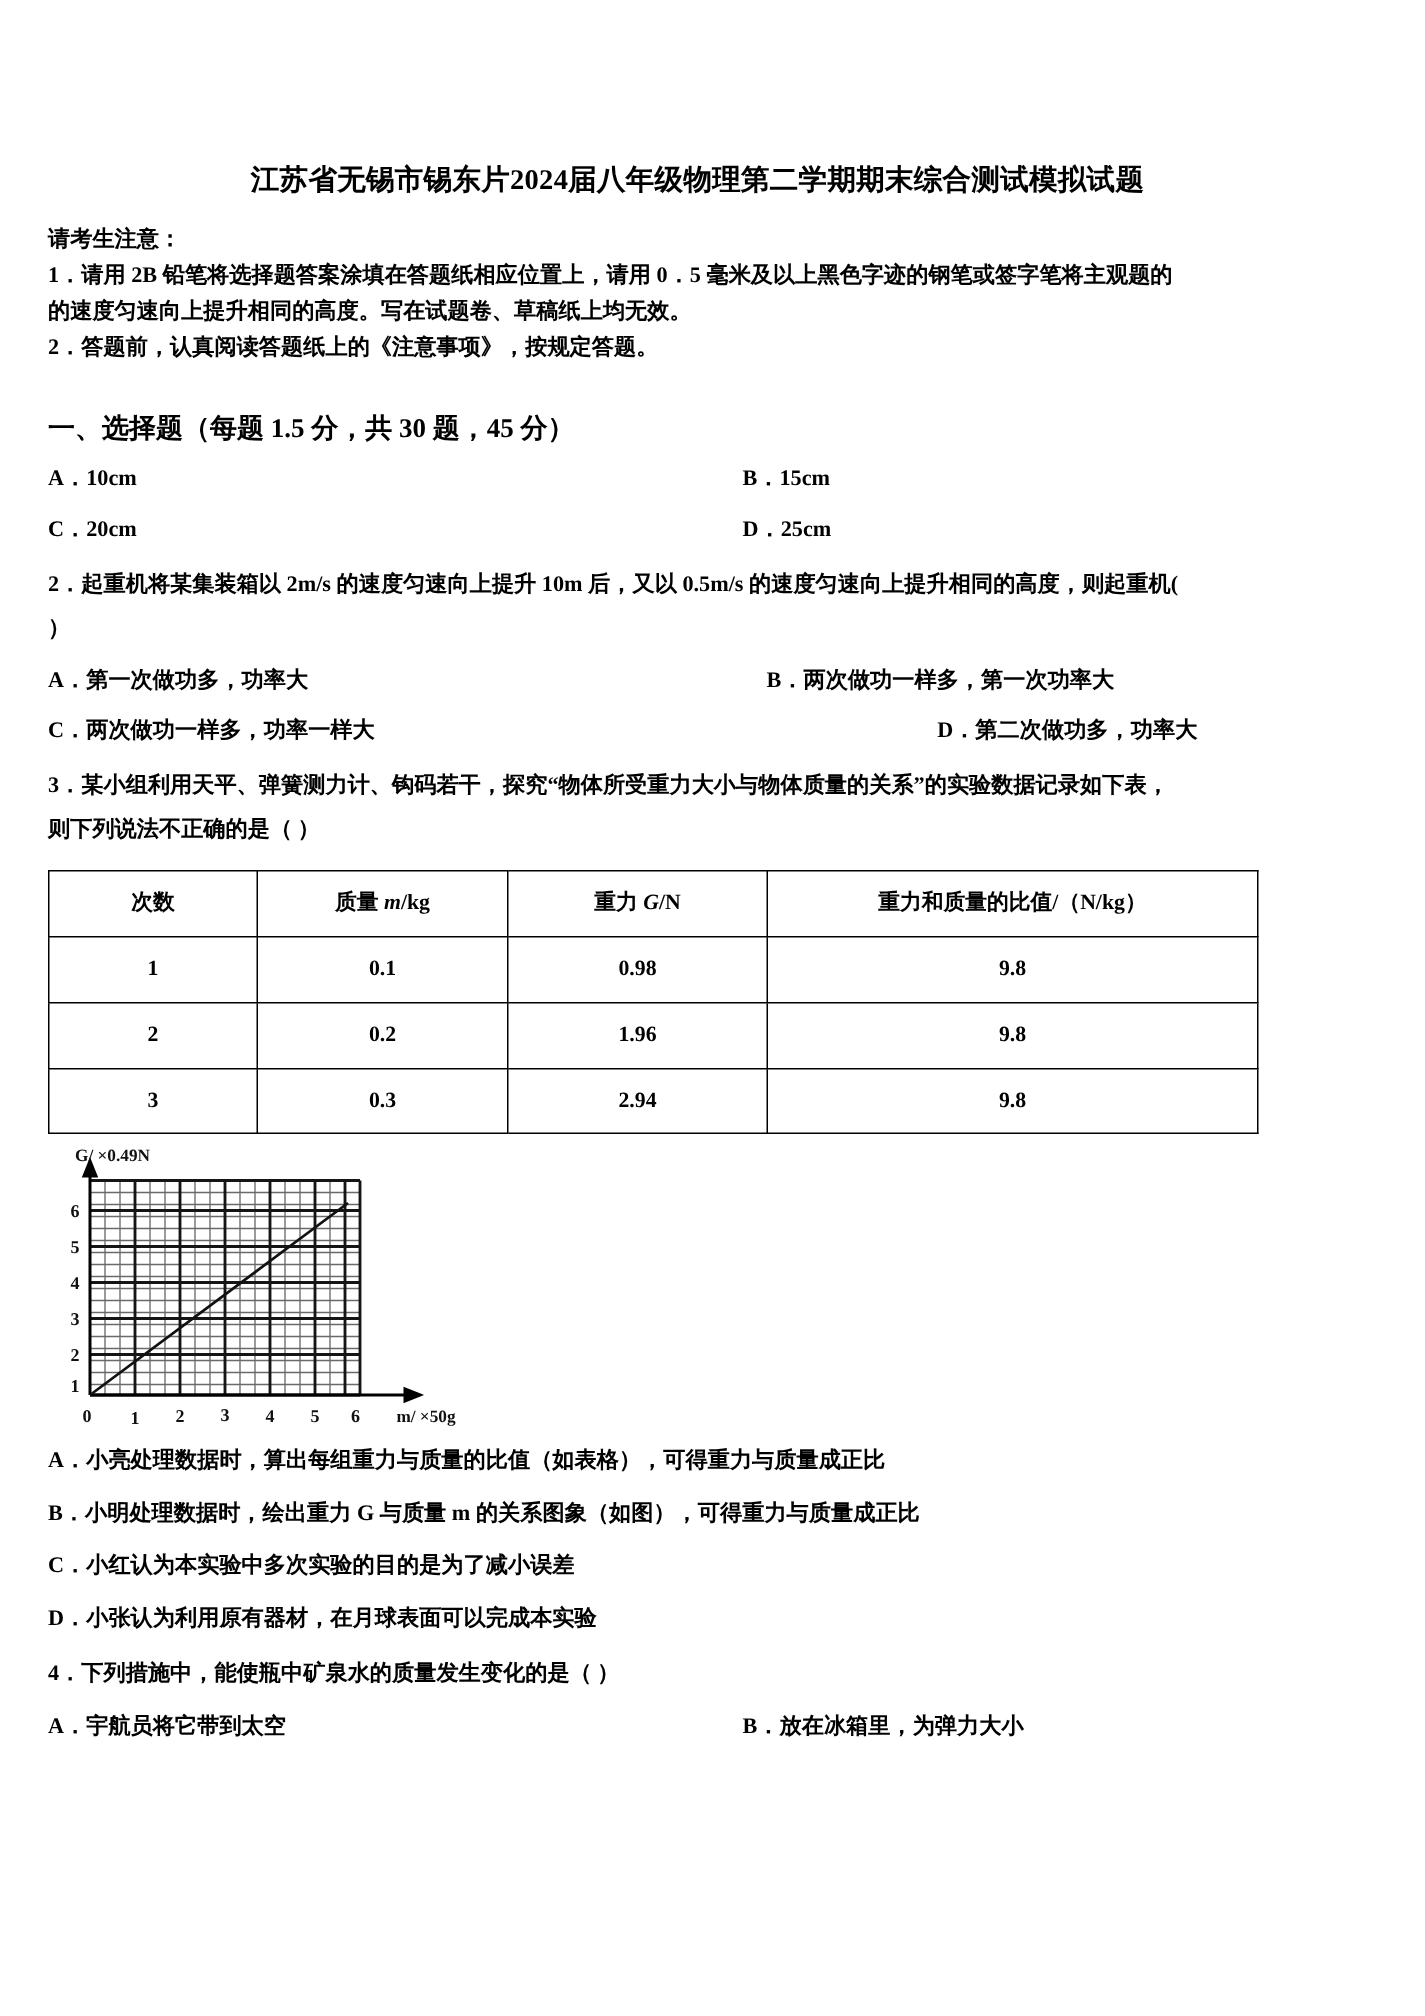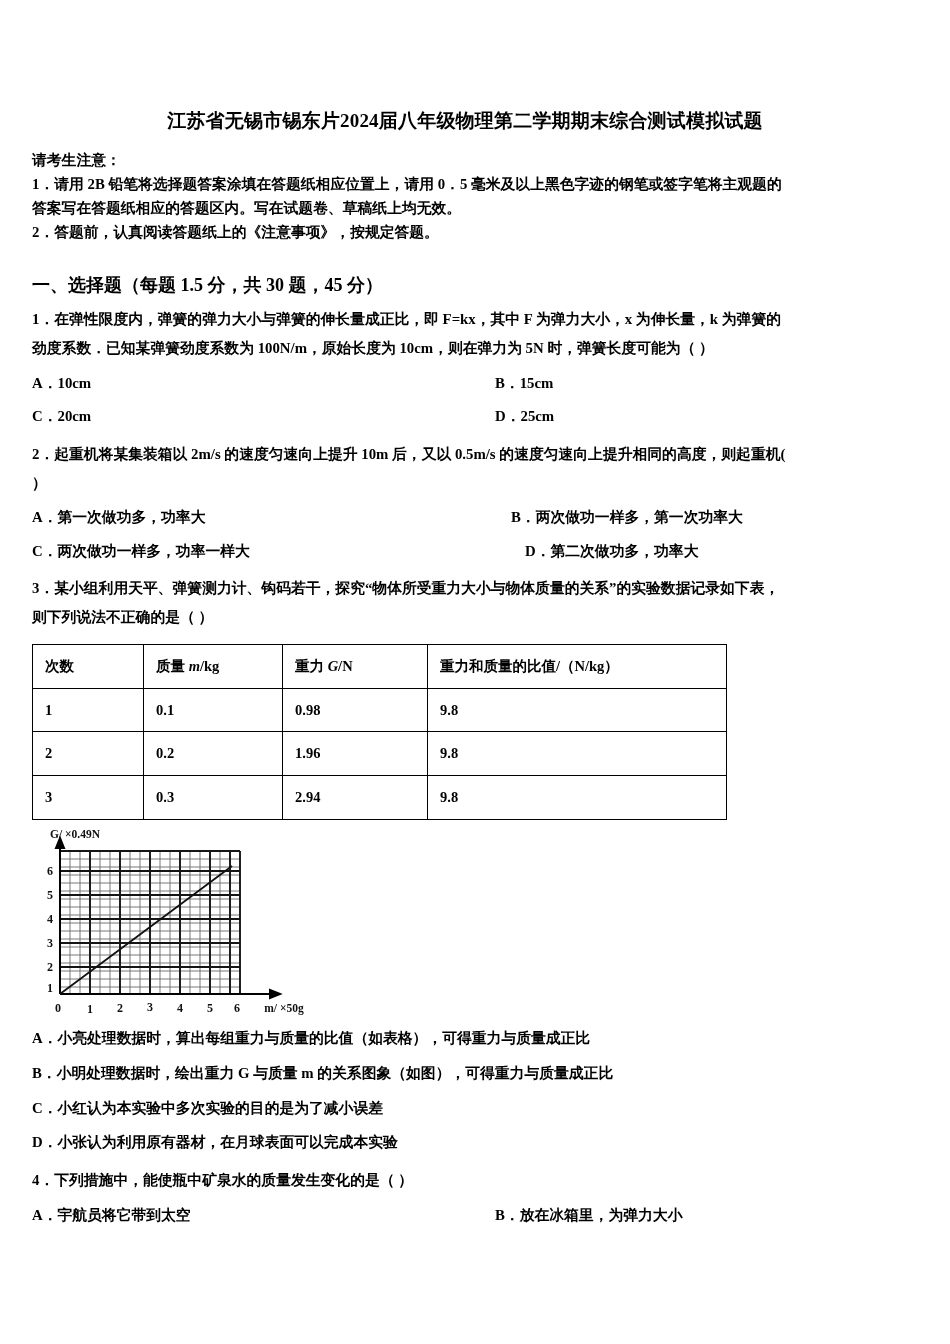--- a/index.html
+++ b/index.html
@@ -80,41 +80,42 @@
     line-height: 2.25;
   }
   .opt-cell.indent-b {
     padding-left: 30px;
   }
   .opt-cell.indent-b2 {
     padding-left: 46px;
   }
   .opt-cell.indent-d2 {
     padding-left: 60px;
+    text-align: center;
   }
 
   .opts-1col .opt-row {
     font-size: 14.8px;
     font-weight: bold;
     line-height: 2.35;
   }
 
   .data-table {
     border-collapse: collapse;
     margin-top: 12px;
     margin-bottom: 6px;
     width: 594px;
     table-layout: fixed;
   }
   .data-table td, .data-table th {
     border: 1.3px solid #000000;
     font-size: 14.5px;
     font-weight: bold;
-    text-align: left;
-    padding: 12px 12px;
+    text-align: center;
+    padding: 12px 26px;
     line-height: 1.3;
   }
   .data-table .c0 { width: 86px; }
   .data-table .c1 { width: 114px; }
   .data-table .c2 { width: 120px; }
   .data-table .c3 { width: 274px; }
   .ital { font-style: italic; }
 
   
   .graph-wrap {
@@ -134,30 +135,26 @@
 <body>
 
 <div class="page">
   <div class="content">
 
     <div class="doc-title">江苏省无锡市锡东片2024届八年级物理第二学期期末综合测试模拟试题</div>
 
     <div class="notice-block">
       <p class="notice-line">请考生注意：</p>
       <p class="notice-line">1．请用 2B 铅笔将选择题答案涂填在答题纸相应位置上，请用 0．5 毫米及以上黑色字迹的钢笔或签字笔将主观题的</p>
-      <p class="notice-line">答案写在答题纸相应的答题区内。写在试题卷、草稿纸上均无效。</p>
+      <p class="notice-line">的速度匀速向上提升相同的高度。写在试题卷、草稿纸上均无效。</p>
       <p class="notice-line">2．答题前，认真阅读答题纸上的《注意事项》，按规定答题。</p>
     </div>
 
     <div class="section-heading">一、选择题（每题 1.5 分，共 30 题，45 分）</div>
 
-    <div class="question">
-      <p class="q-stem">1．在弹性限度内，弹簧的弹力大小与弹簧的伸长量成正比，即 F=kx，其中 F 为弹力大小，x 为伸长量，k 为弹簧的</p>
-      <p class="q-stem">劲度系数．已知某弹簧劲度系数为 100N/m，原始长度为 10cm，则在弹力为 5N 时，弹簧长度可能为（    ）</p>
-    </div>
     <div class="opts-2col">
       <div class="opt-cell">A．10cm</div>
       <div class="opt-cell indent-b">B．15cm</div>
       <div class="opt-cell">C．20cm</div>
       <div class="opt-cell indent-b">D．25cm</div>
     </div>
 
     <div class="question">
       <p class="q-stem">2．起重机将某集装箱以 2m/s 的速度匀速向上提升 10m 后，又以 0.5m/s 的速度匀速向上提升相同的高度，则起重机(</p>
       <p class="q-stem">）</p>

